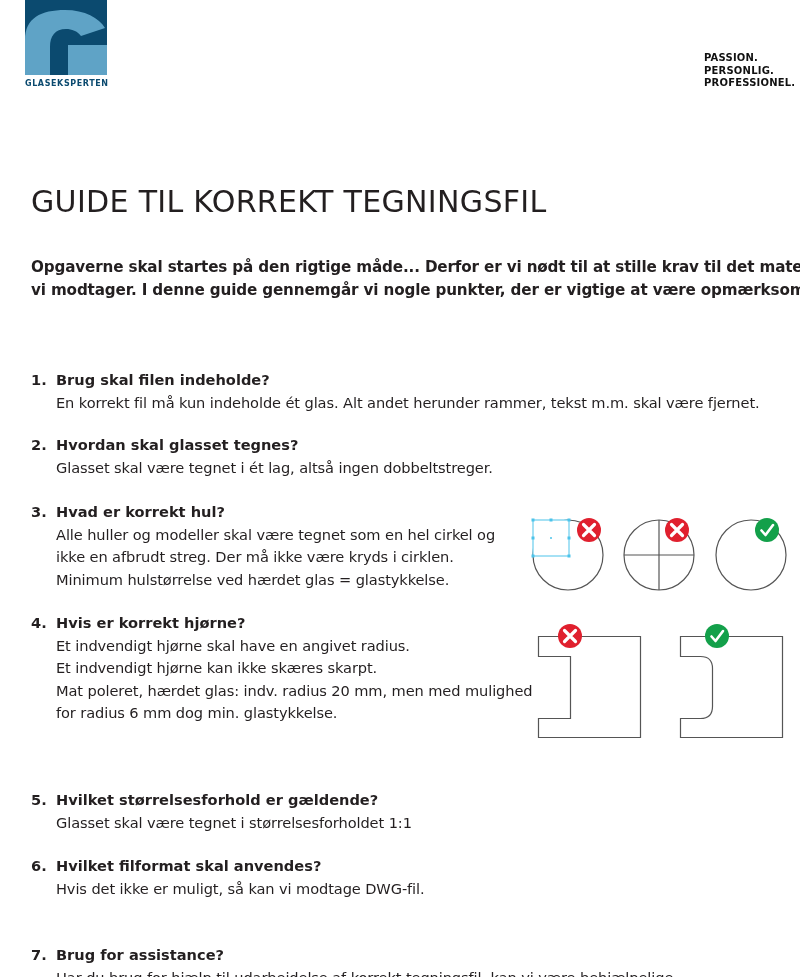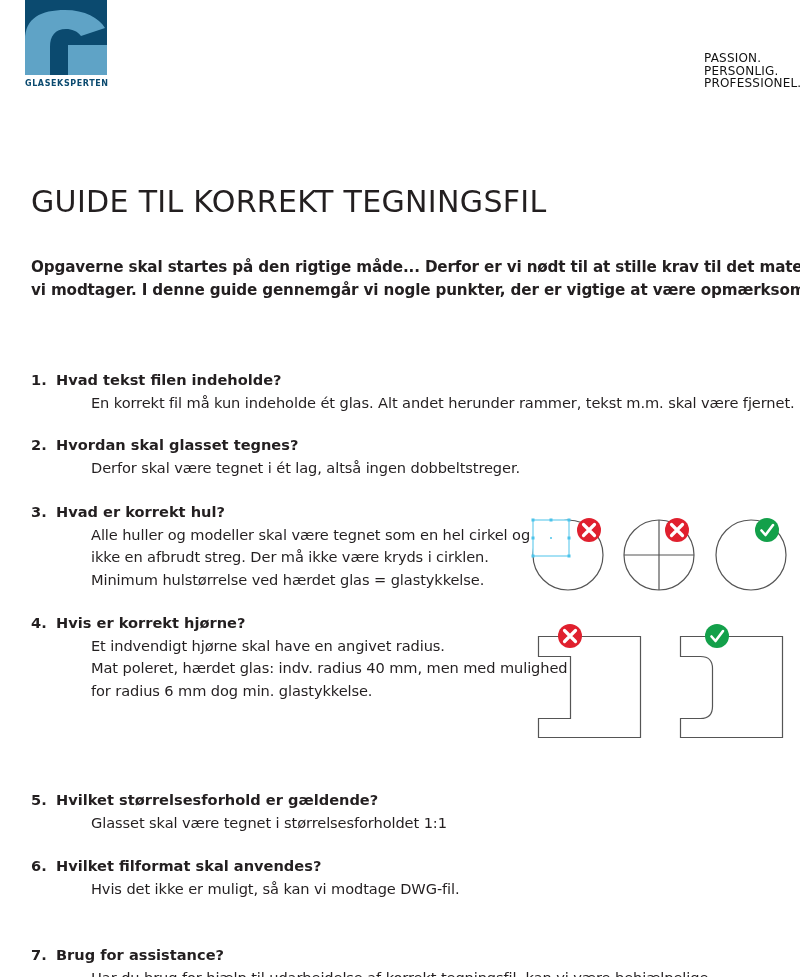--- a/index.html
+++ b/index.html
@@ -2,31 +2,31 @@
 <html><head>
 <meta charset="utf-8">
 <style>
   html, body { margin:0; padding:0; background:#ffffff; }
   body { width:800px; height:977px; overflow:hidden; position:relative;
          font-family:"DejaVu Sans", "Liberation Sans", sans-serif; color:#231f20; }
   .logo { position:absolute; left:25px; top:0; width:82px; height:92px; }
   .logo svg { display:block; }
   .logo-text { position:absolute; left:0; top:79px; width:66px; font-size:8px; font-weight:bold;
                letter-spacing:0.6px; color:#0b4a6f; white-space:nowrap; font-family:"DejaVu Sans", sans-serif; }
-  .tagline { position:absolute; left:704px; top:52px; font-size:12px; font-weight:normal; line-height:12.5px; color:#111; letter-spacing:0.2px; }
+  .tagline { position:absolute; left:704px; top:52px; font-size:10px; font-weight:bold; line-height:12.5px; color:#111; letter-spacing:0.2px; }
   .tagline div { white-space:nowrap; }
   h1 { position:absolute; left:31px; top:183px; margin:0; font-size:31px; font-weight:normal; letter-spacing:0.3px;
        font-family:"DejaVu Sans", sans-serif; color:#231f20; white-space:nowrap; transform:scaleX(0.97); transform-origin:left; }
   .intro { position:absolute; left:31px; top:256px; width:760px; font-size:15.2px; line-height:22.5px; font-weight:bold; color:#231f20; }
   .intro div { white-space:nowrap; letter-spacing:-0.15px; }
   .item { position:absolute; left:31px; font-size:14.6px; line-height:22.5px; color:#231f20; }
   .item .num { position:absolute; left:0; top:0; font-weight:bold; }
   .item .q { position:absolute; left:25px; top:0; font-weight:bold; white-space:nowrap; }
   .item .a { position:absolute; left:25px; top:22.5px; }
-  .item .a div { white-space:nowrap; letter-spacing:-0.1px;margin-left:35px; }
+  .item .a div { white-space:nowrap; letter-spacing:-0.1px; }
   .fig { position:absolute; }
 </style>
 </head>
 <body>
 
 <div class="logo">
   <svg width="82" height="75" viewBox="0 0 82 75">
     <rect x="0" y="0" width="82" height="75" fill="#0b4a6f"></rect>
     <path d="M0,75 L0,40 C0,18 16,10 40,10 C60,10 74,18 80,28 L56,36 C52,31 47,29 41,29 C30,29 25,36 25,47 L25,75 Z" fill="#5fa3c6"></path>
     <rect x="43" y="45" width="39" height="30" fill="#5fa3c6"></rect>
@@ -42,50 +42,51 @@
 
 <h1>GUIDE TIL KORREKT TEGNINGSFIL</h1>
 
 <div class="intro">
   <div>Opgaverne skal startes på den rigtige måde... Derfor er vi nødt til at stille krav til det materiale,</div>
   <div>vi modtager. I denne guide gennemgår vi nogle punkter, der er vigtige at være opmærksom på,</div>
 </div>
 
 <div class="item" style="top:369px">
   <span class="num">1.</span>
-  <span class="q">Hvad tekst filen indeholde?</span>
+  <span class="q">Brug skal filen indeholde?</span>
   <div class="a">
     <div>En korrekt fil må kun indeholde ét glas. Alt andet herunder rammer, tekst m.m. skal være fjernet.</div>
   </div>
 </div>
 
 <div class="item" style="top:434px">
   <span class="num">2.</span>
   <span class="q">Hvordan skal glasset tegnes?</span>
   <div class="a">
-    <div>Derfor skal være tegnet i ét lag, altså ingen dobbeltstreger.</div>
+    <div>Glasset skal være tegnet i ét lag, altså ingen dobbeltstreger.</div>
   </div>
 </div>
 
 <div class="item" style="top:501px">
   <span class="num">3.</span>
   <span class="q">Hvad er korrekt hul?</span>
   <div class="a">
     <div>Alle huller og modeller skal være tegnet som en hel cirkel og</div>
     <div>ikke en afbrudt streg. Der må ikke være kryds i cirklen.</div>
     <div>Minimum hulstørrelse ved hærdet glas = glastykkelse.</div>
   </div>
 </div>
 
 <div class="item" style="top:612px">
   <span class="num">4.</span>
   <span class="q">Hvis er korrekt hjørne?</span>
   <div class="a">
     <div>Et indvendigt hjørne skal have en angivet radius.</div>
-    <div>Mat poleret, hærdet glas: indv. radius 40 mm, men med mulighed</div>
+    <div>Et indvendigt hjørne kan ikke skæres skarpt.</div>
+    <div>Mat poleret, hærdet glas: indv. radius 20 mm, men med mulighed</div>
     <div>for radius 6 mm dog min. glastykkelse.</div>
   </div>
 </div>
 
 <div class="item" style="top:789px">
   <span class="num">5.</span>
   <span class="q">Hvilket størrelsesforhold er gældende?</span>
   <div class="a">
     <div>Glasset skal være tegnet i størrelsesforholdet 1:1</div>
   </div>

